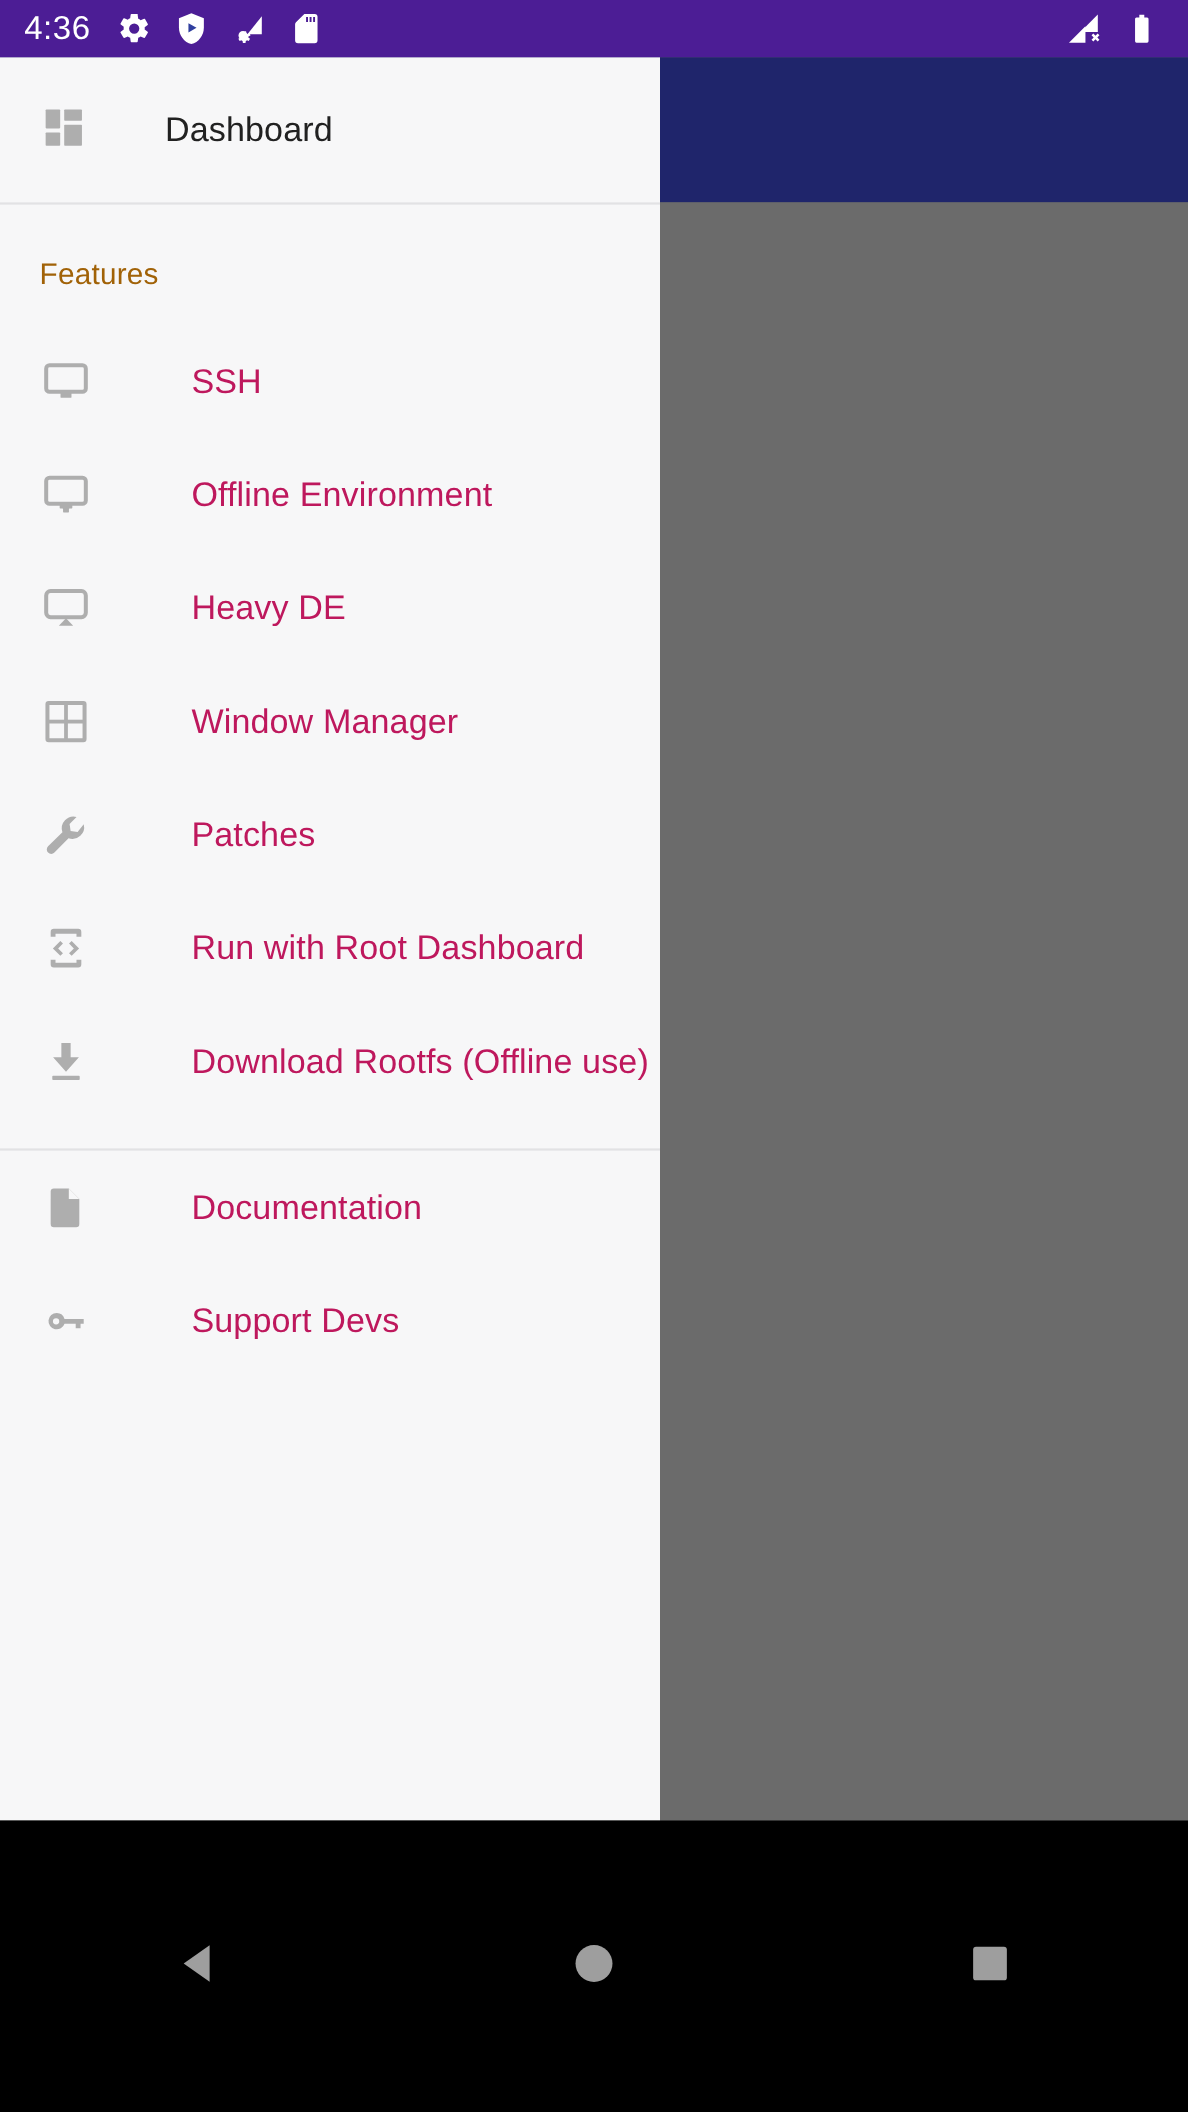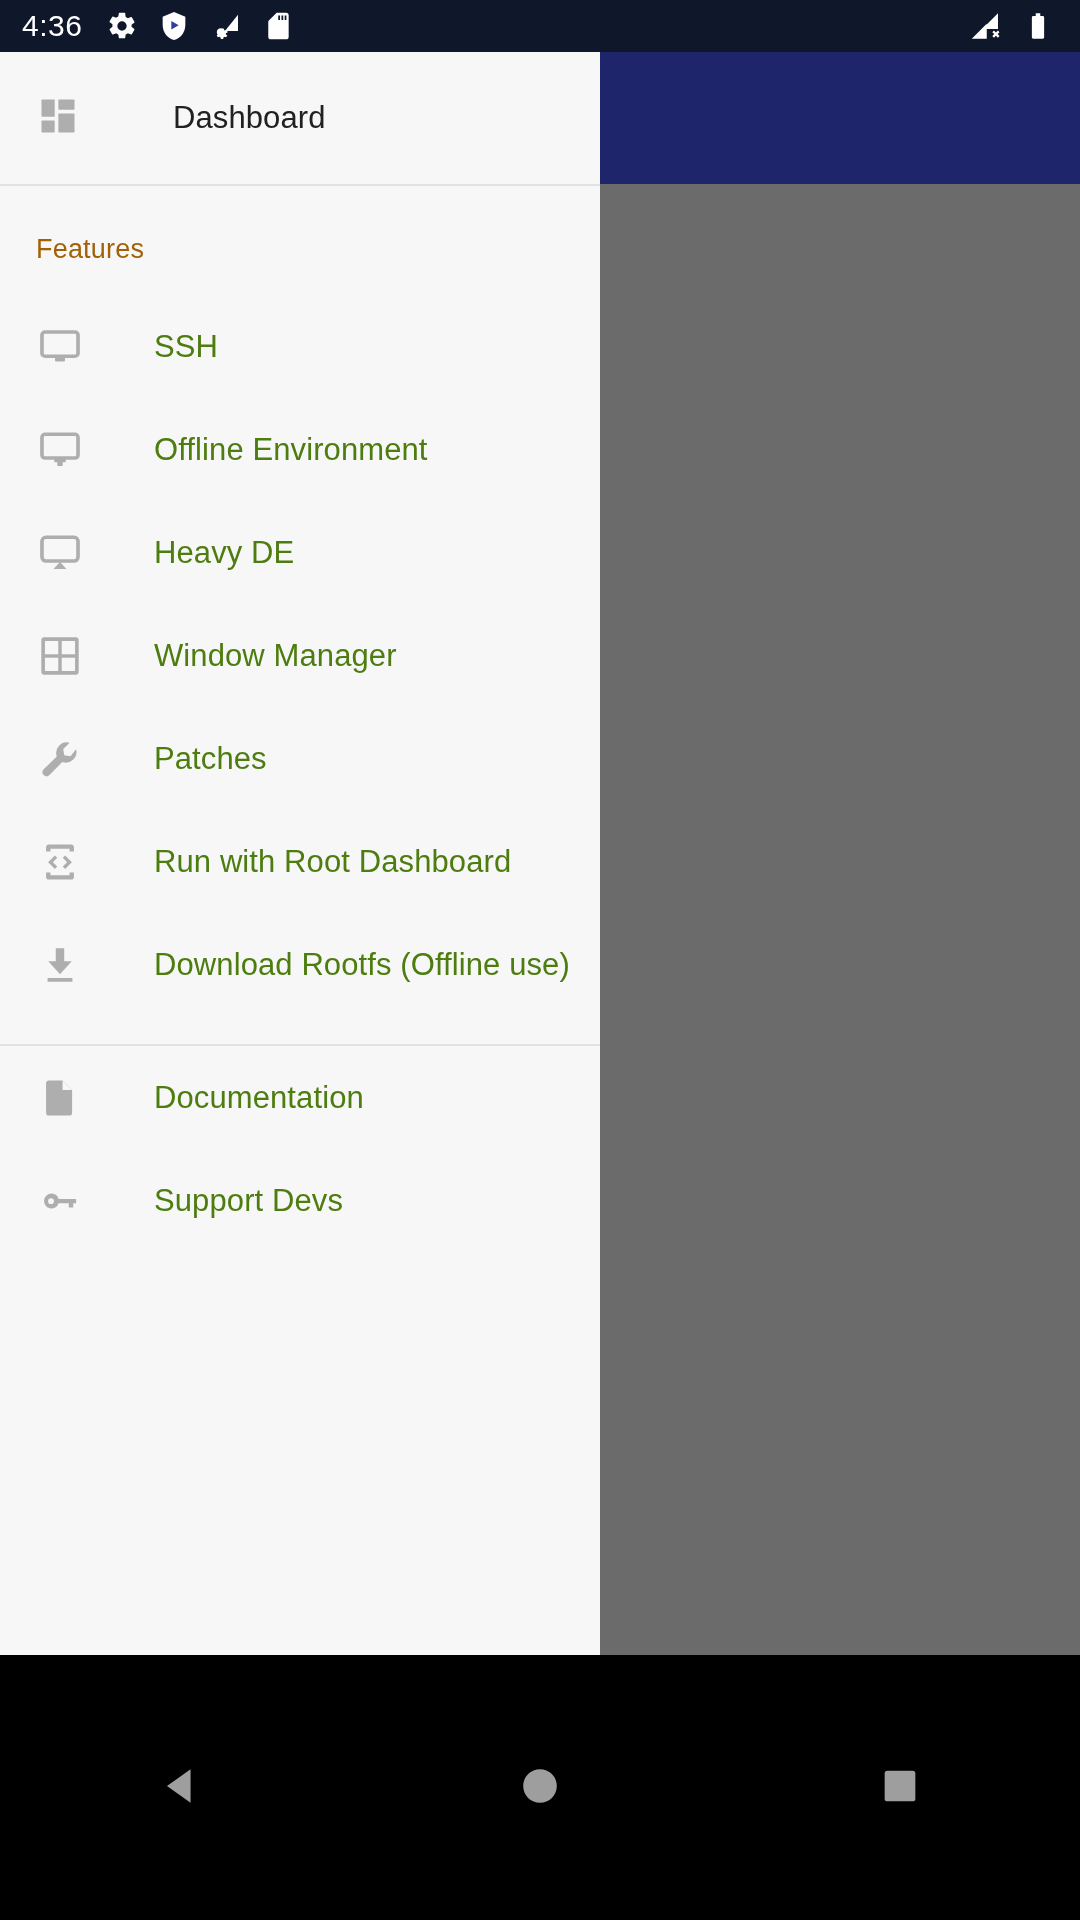--- a/index.html
+++ b/index.html
@@ -18,21 +18,21 @@
     background:#1f256b;
   }
   #app-behind .body {
     position:absolute; top:184px; left:0; right:0; bottom:265px;
     background:#6b6b6b;
   }
 
   
   #status-bar {
     position:absolute; top:0; left:0; width:1080px; height:52px;
-    background:#0f172a;
+    background:#4c1d95;
     display:flex; align-items:center;
     padding:0 22px;
     z-index:40;
   }
   #status-bar .clock {
     color:#ffffff; font-size:30px; letter-spacing:.5px;
     line-height:1; margin-right:24px; font-weight:400;
   }
   #status-bar .sicons { display:flex; align-items:center; gap:20px; }
   #status-bar .spacer { flex:1; }
@@ -40,32 +40,32 @@
   .sb-ico { display:block; }
 
   
   #drawer {
     position:absolute; top:52px; left:0; width:600px; bottom:265px;
     background:#f7f7f8;
     z-index:30;
     overflow:hidden;
   }
   .drawer-header {
-    height:132px; display:flex; align-items:center; padding-left:36px;gap:23px;
+    height:132px; display:flex; align-items:center; padding-left:36px;
   }
   .row {
     height:103px; display:flex; align-items:center; padding-left:36px;
     cursor:default;
   }
   .row .ico {
     width:48px; height:48px; flex:0 0 48px;
     display:flex; align-items:center; justify-content:center;
   }
   .row .label {
-    margin-left:70px; font-size:31px; color:#4d7c0f;
+    margin-left:90px; font-size:31px; color:#be185d;
     white-space:nowrap; letter-spacing:.1px;
   }
   .drawer-header .label {
     margin-left:70px; font-size:31px; color:#212121; letter-spacing:.1px;
   }
   .divider { height:2px; background:#e2e2e4; width:100%; }
   .section-title {
     font-size:27px; color:#a16207; padding:48px 0 30px 36px;
     letter-spacing:.2px;
   }

